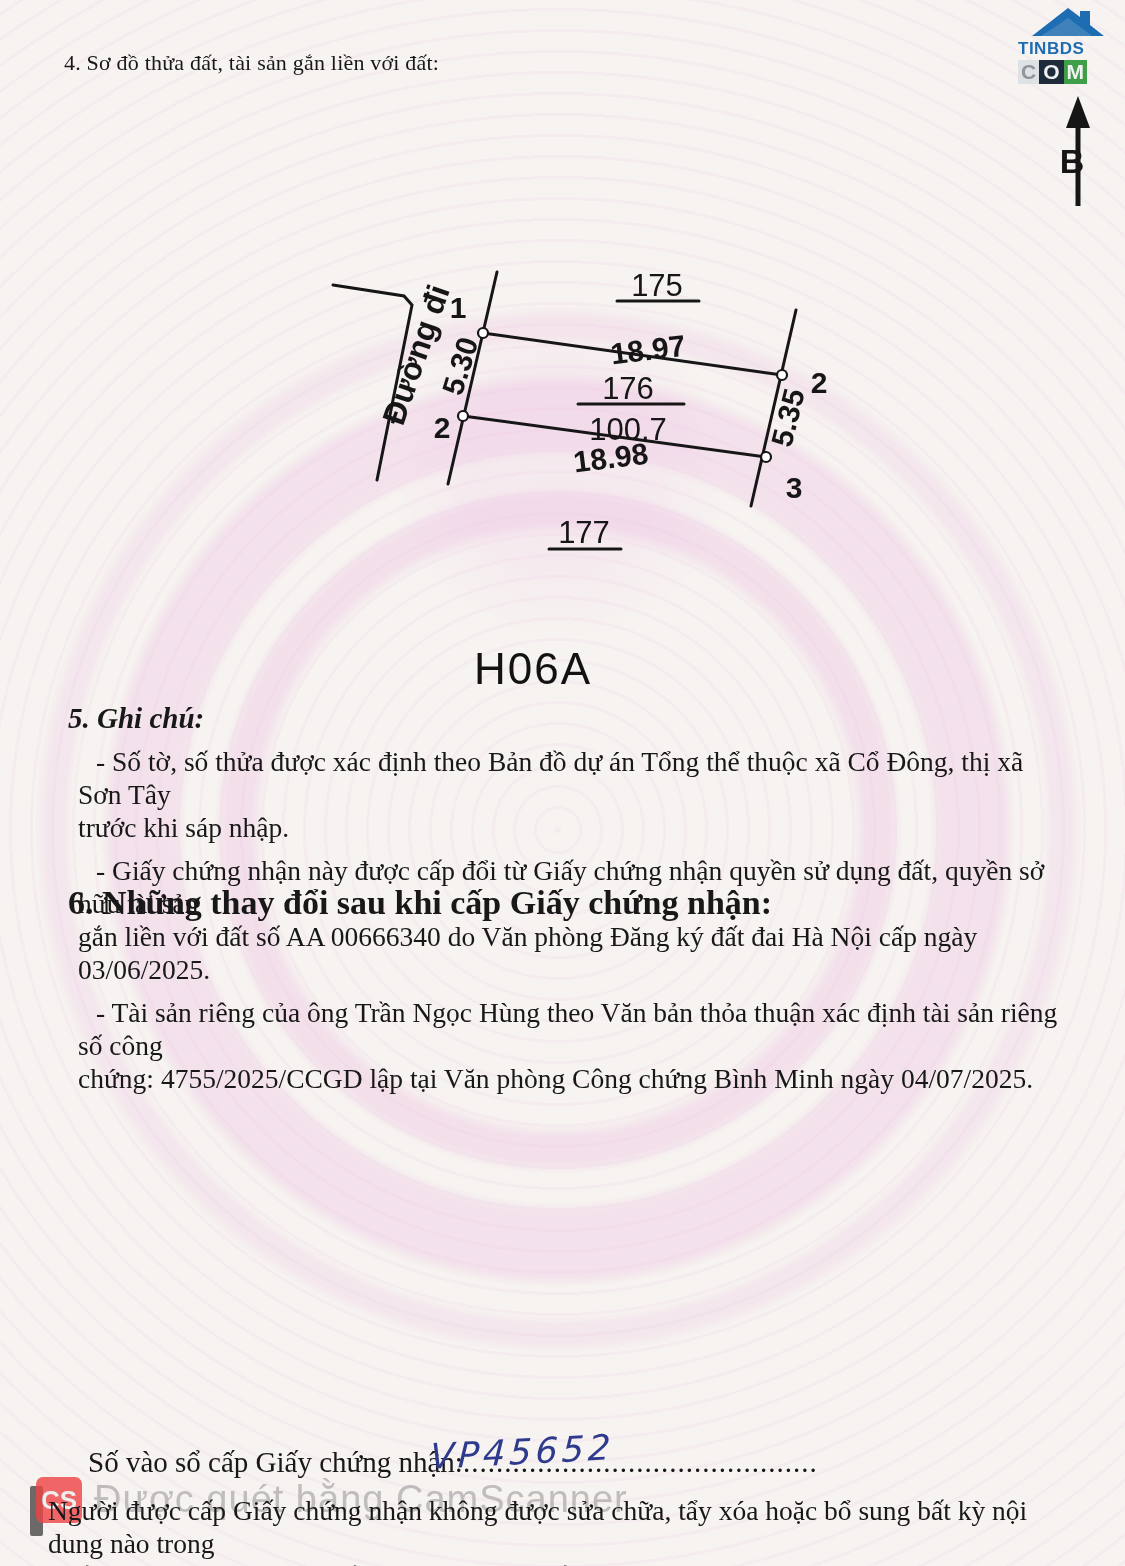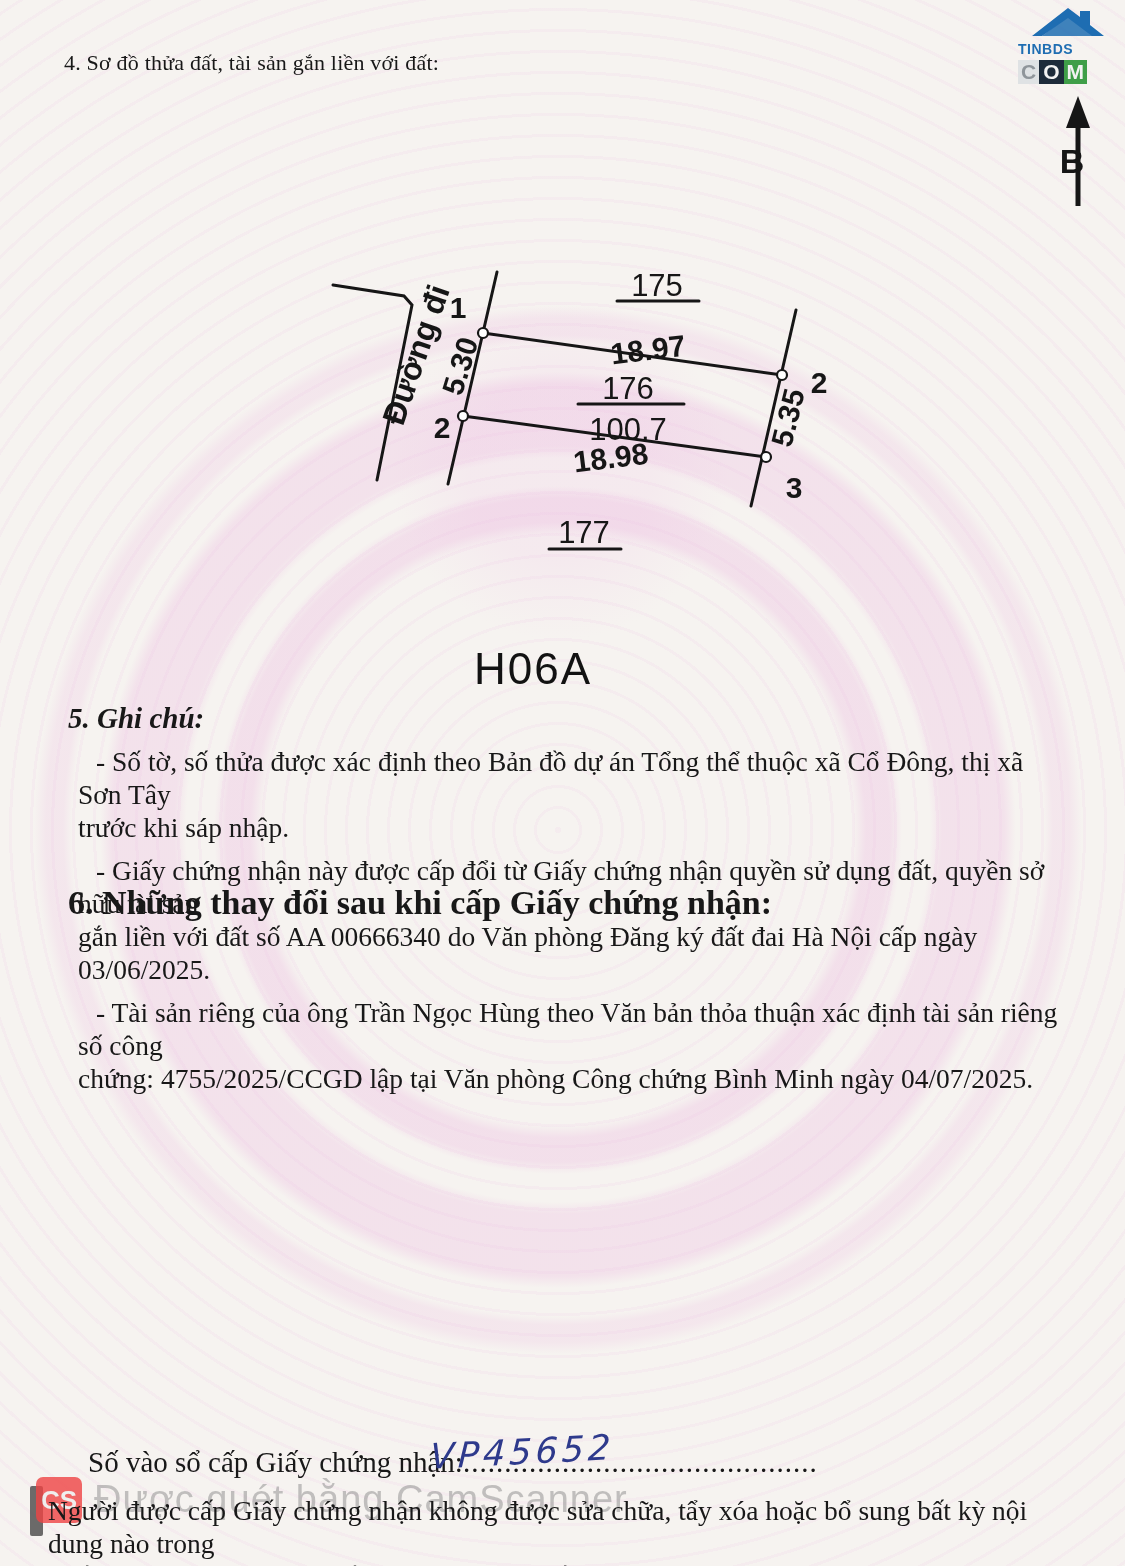--- a/index.html
+++ b/index.html
@@ -14,21 +14,21 @@
     background:
       radial-gradient(circle at 558px 830px, rgba(238,196,229,0) 0 295px, rgba(236,186,224,.34) 308px 332px, rgba(238,196,229,0) 344px 372px, rgba(236,186,224,.30) 384px 446px, rgba(238,196,229,0) 458px 486px, rgba(236,186,224,.22) 495px 512px, rgba(238,196,229,0) 524px),
       repeating-radial-gradient(circle at 558px 830px, rgba(238,199,230,.16) 0 3px, rgba(255,255,255,0) 3px 21px),
       radial-gradient(circle at 560px 470px, rgba(242,210,234,.28) 0 90px, rgba(255,255,255,0) 170px);
   }
   .s4-title{position:absolute; left:64px; top:50px; font-size:22px; font-weight:400; letter-spacing:.2px;}
 
   
   .logo{position:absolute; left:1018px; top:6px; width:96px; font-family:"Liberation Sans",sans-serif;}
   .logo .roof{display:block; margin-left:12px;}
-  .logo .lbl{color:#1e6db2; font-weight:700; font-size:14px; line-height:20px; letter-spacing:.5px; margin-top:1px;}
+  .logo .lbl{color:#1e6db2; font-weight:700; font-size:17px; line-height:20px; letter-spacing:.5px; margin-top:1px;}
   .logo .com{display:flex; font-weight:700; font-size:21px; line-height:24px; margin-top:1px;}
   .logo .com .c{color:#8f959a; background:#dfe2e4; padding:0 3px;}
   .logo .com .o{color:#f2f2f2; background:#1d2b3a; padding:0 4px;}
   .logo .com .m{color:#f2f2f2; background:#3f9e48; padding:0 3px;}
 
   .compass{position:absolute; left:1038px; top:94px;}
 
   .plot-svg{position:absolute; left:300px; top:240px;}
   .plot-svg text{fill:#161616; font-family:"Liberation Sans",sans-serif;}
   .plot-svg line, .plot-svg polyline{stroke:#161616; stroke-width:3; fill:none; stroke-linecap:round;}

